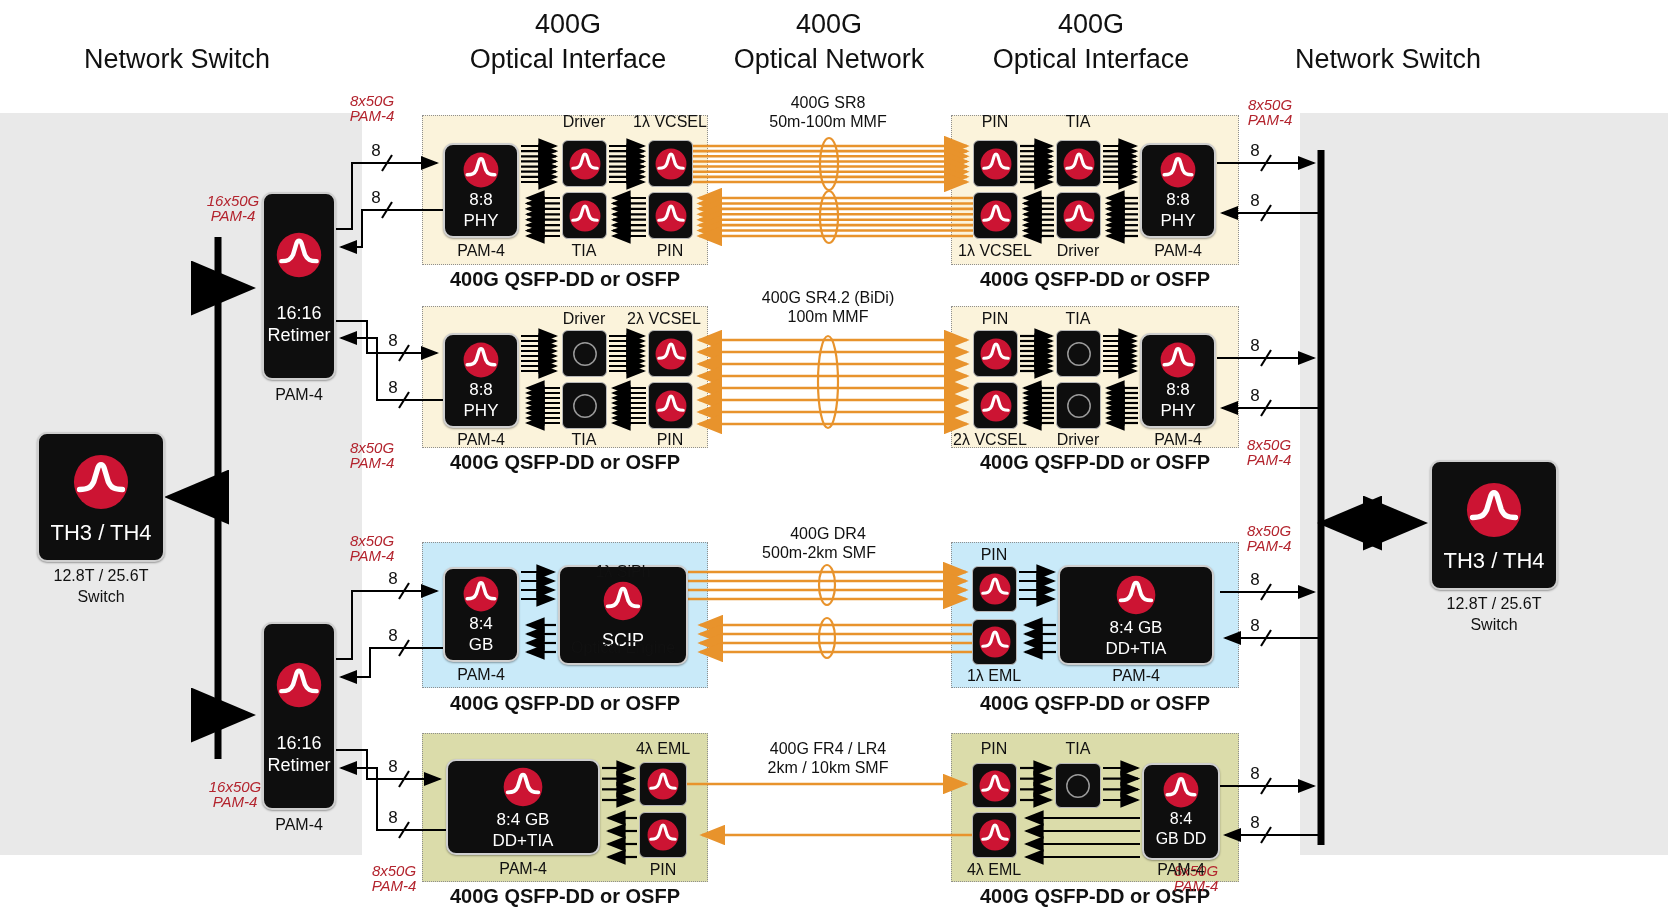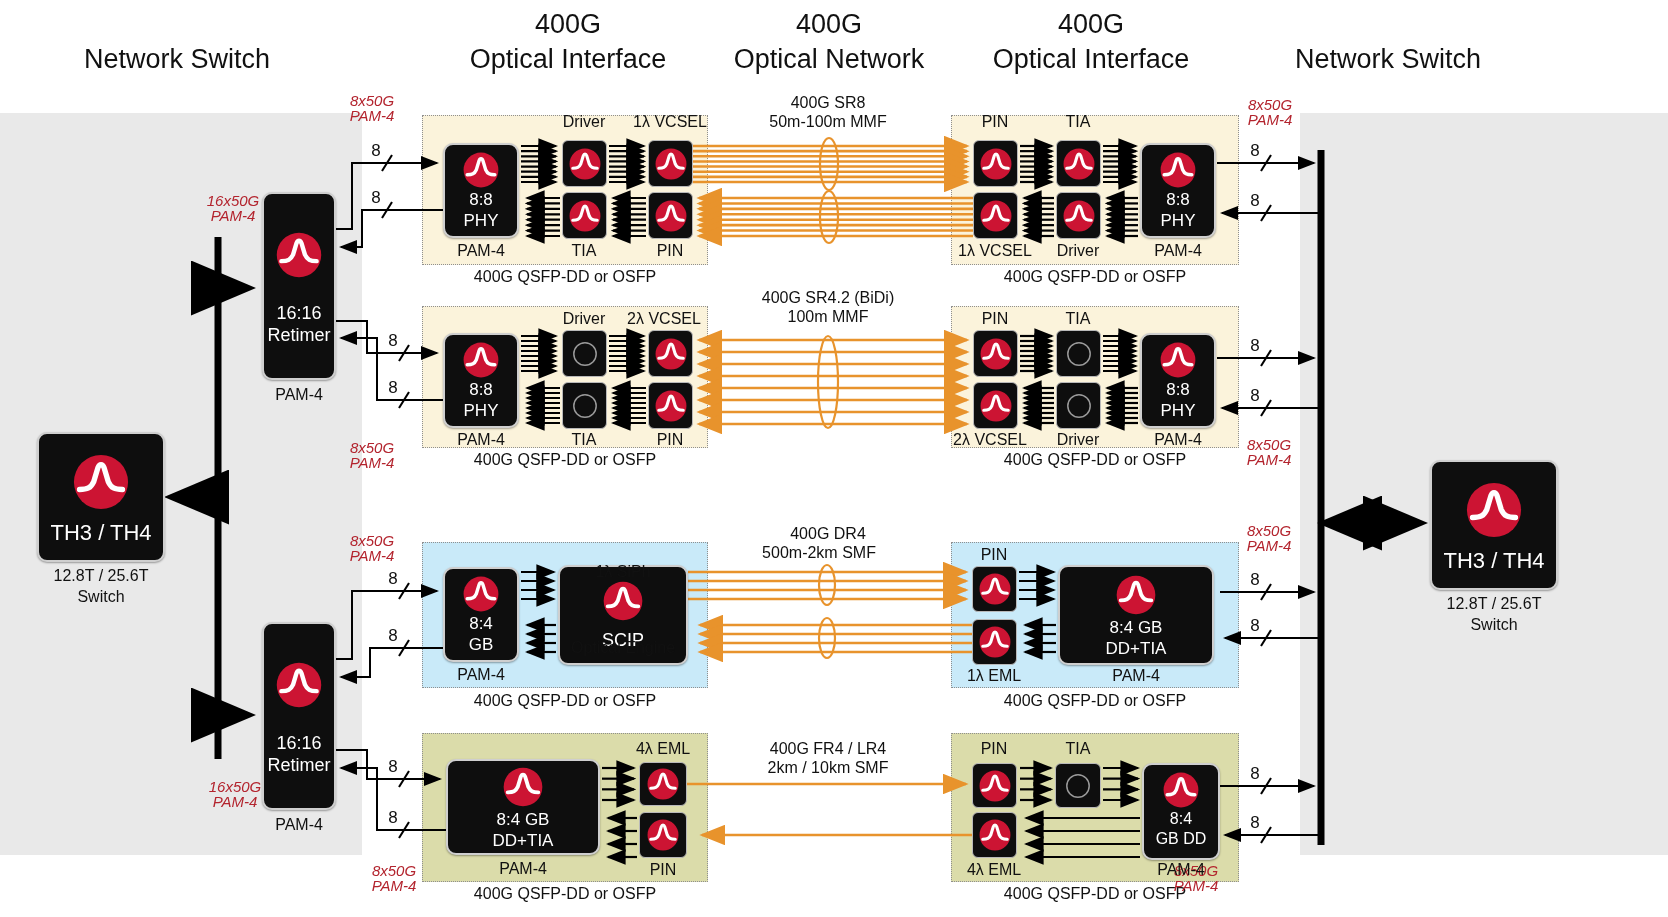--- a/index.html
+++ b/index.html
@@ -12,21 +12,21 @@
   .olive{background:#DBDCAA}
   #wires{position:absolute;left:0;top:0;z-index:3;pointer-events:none}
   .chip{position:absolute;background:#0e0e0e;display:flex;flex-direction:column;align-items:center;
         color:#fff;box-sizing:border-box;z-index:4}
   .chip-sm{border-radius:6px;border:1px solid #b9b9b9}
   .chip-bg{border-radius:10px;border:2px solid #cfcfcf;box-shadow:0 1px 2px rgba(0,0,0,.35)}
   .chip-lines{text-align:center}
   .cl{position:absolute;transform:translateX(-50%);text-align:center;white-space:nowrap;z-index:5}
   .hdr{font-size:27px}
   .cab{font-size:16px;line-height:19px}
-  .mcap{font-size:16px;font-weight:normal}
+  .mcap{font-size:20px;font-weight:bold}
   .sl{font-size:16px}
   .swcap{font-size:16px}
   .lane{font-size:15px;line-height:15px;font-style:italic;color:#B3242E}
   .eight{position:absolute;transform:translate(-50%,-50%);font-size:17px;z-index:5}
 </style>
 </head>
 <body>
 
 <div id="canvas">
 

